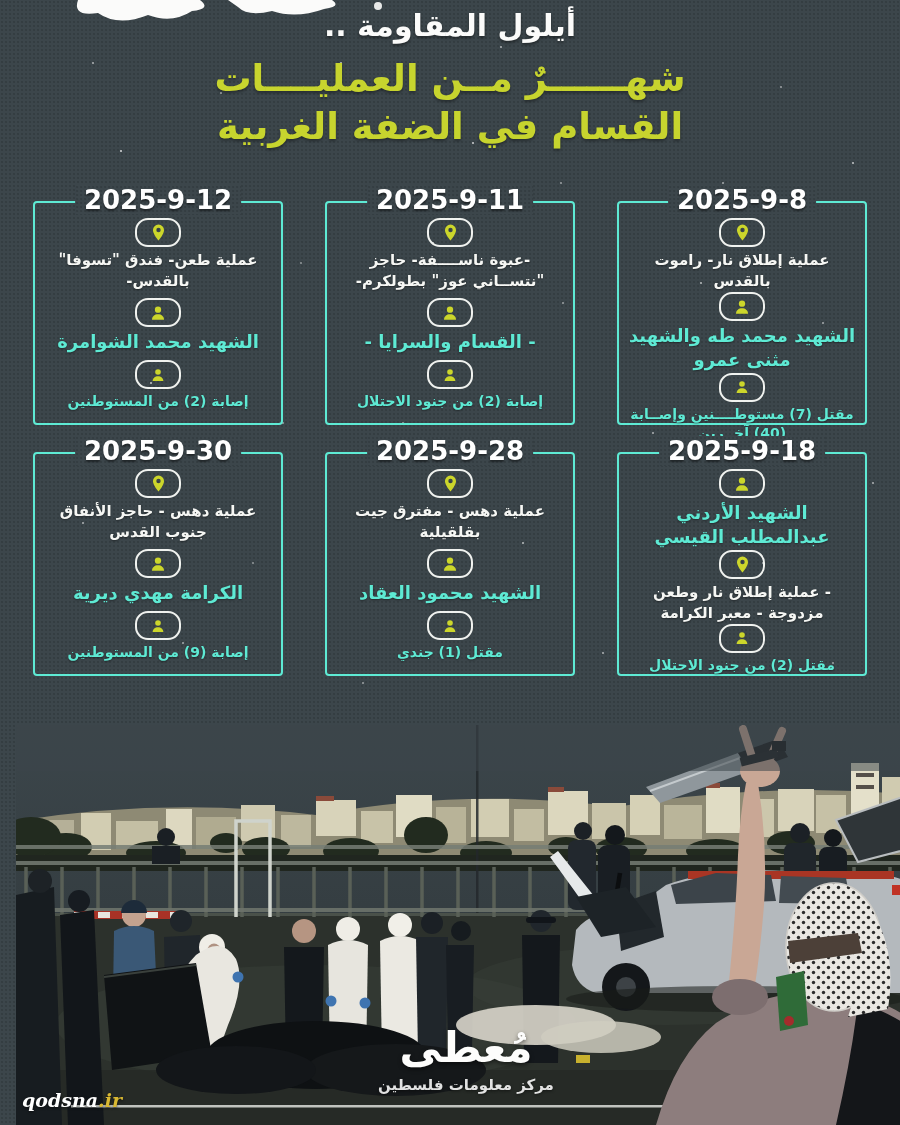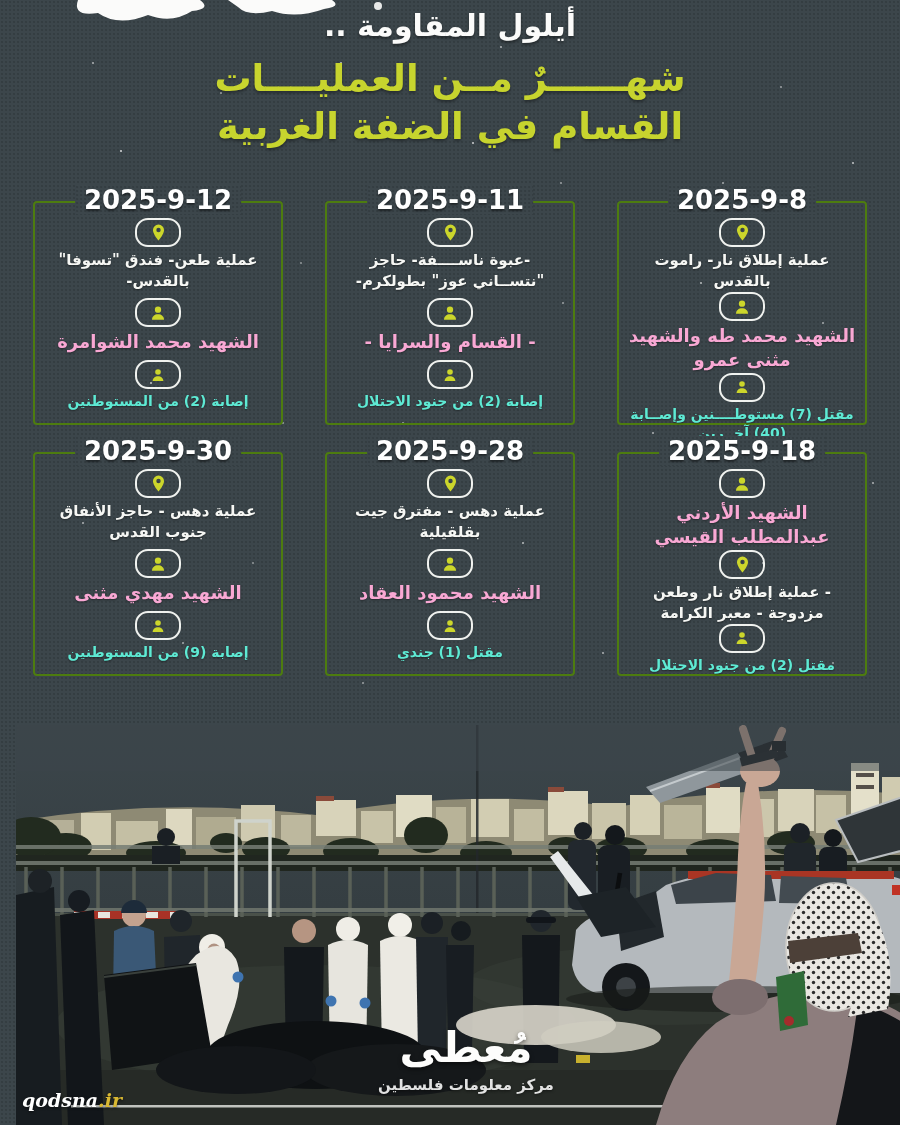--- a/index.html
+++ b/index.html
@@ -26,35 +26,35 @@
   }
   .clouds{position:absolute;top:0;left:60px;z-index:2;}
   .page{position:relative;z-index:3;direction:rtl;}
   .header{text-align:center;padding-top:8px;}
   .kicker{font-size:30px;font-weight:bold;color:#fbfbfa;margin:0 0 12px 0;
     text-shadow:0 2px 3px rgba(0,0,0,.4);}
   .title{font-size:37px;font-weight:bold;color:#c7d42e;line-height:1.3;margin:0;
     text-shadow:0 2px 3px rgba(0,0,0,.35);}
   .cards{display:grid;grid-template-columns:repeat(3,250px);gap:27px 42px;
     justify-content:center;margin-top:50px;direction:rtl;}
-  .card{position:relative;height:224px;border:2px solid #4d7c0f;border-radius:4px;
+  .card{position:relative;height:224px;border:2px solid #5eead4;border-radius:4px;
     display:flex;flex-direction:column;justify-content:space-between;align-items:center;
     padding:15px 8px 12px 8px;box-sizing:border-box;}
   .card-date{position:absolute;top:-18px;right:50%;transform:translateX(50%);
     background-color:#3c464b;
     background-image:radial-gradient(rgba(18,24,26,0.18) 1px, transparent 1.3px);
     background-size:4px 4px;
     padding:0 9px;font-size:26px;font-weight:bold;color:#fff;direction:ltr;white-space:nowrap;
     text-shadow:0 2px 2px rgba(0,0,0,.45);}
   .entry{display:flex;flex-direction:column;align-items:center;gap:3px;}
   .pill{display:inline-flex;align-items:center;justify-content:center;
     width:46px;height:29px;border:2.5px solid #f0f2ef;border-radius:13px;box-sizing:border-box;}
   .entry p{margin:0;text-align:center;font-weight:bold;text-shadow:0 1px 2px rgba(0,0,0,.4);}
   .loc{font-size:15px;line-height:1.4;color:#f6f7f4;}
-  .martyr{font-size:18px;line-height:1.35;color:#f9a8d4;}
+  .martyr{font-size:18px;line-height:1.35;color:#5eead4;}
   .casualty{font-size:14px;line-height:1.35;color:#5eead4;}
   .photo{position:absolute;top:725px;left:16px;width:900px;height:400px;z-index:4;}
   .photo svg{display:block;}
   .brand{position:absolute;top:300px;left:50%;transform:translateX(-50%);
     text-align:center;z-index:6;direction:rtl;width:400px;}
   .brand-logo{font-size:42px;font-weight:bold;color:#fdfdfc;margin:0;line-height:1.1;
     text-shadow:0 2px 4px rgba(0,0,0,.5);}
   .brand-tagline{font-size:15px;color:rgba(255,255,255,.88);margin:5px 0 0 0;font-weight:bold;
     letter-spacing:.5px;text-shadow:0 1px 3px rgba(0,0,0,.5);}
   .watermark{position:absolute;left:6px;top:364px;z-index:7;direction:ltr;
@@ -244,21 +244,21 @@
         </span>
         <p class="loc">عملية دهس - حاجز الأنفاق جنوب القدس</p>
       </div>
       <div class="entry">
         <span class="pill">
           <svg width="18" height="18" viewBox="0 0 24 24">
               <circle cx="12" cy="7.5" r="4.2" fill="#ccd62b"></circle>
               <path fill="#ccd62b" d="M4 21c0-4.6 3.7-7.2 8-7.2s8 2.6 8 7.2z"></path>
             </svg>
         </span>
-        <p class="martyr">الشهيد مهدي مثنى</p>
+        <p class="martyr">الكرامة مهدي ديرية</p>
       </div>
       <div class="entry">
         <span class="pill">
           <svg width="16" height="16" viewBox="0 0 24 24">
               <circle cx="12" cy="7.5" r="4.2" fill="#ccd62b"></circle>
               <path fill="#ccd62b" d="M4 21c0-4.6 3.7-7.2 8-7.2s8 2.6 8 7.2z"></path>
             </svg>
         </span>
         <p class="casualty">إصابة (9) من المستوطنين</p>
       </div>

